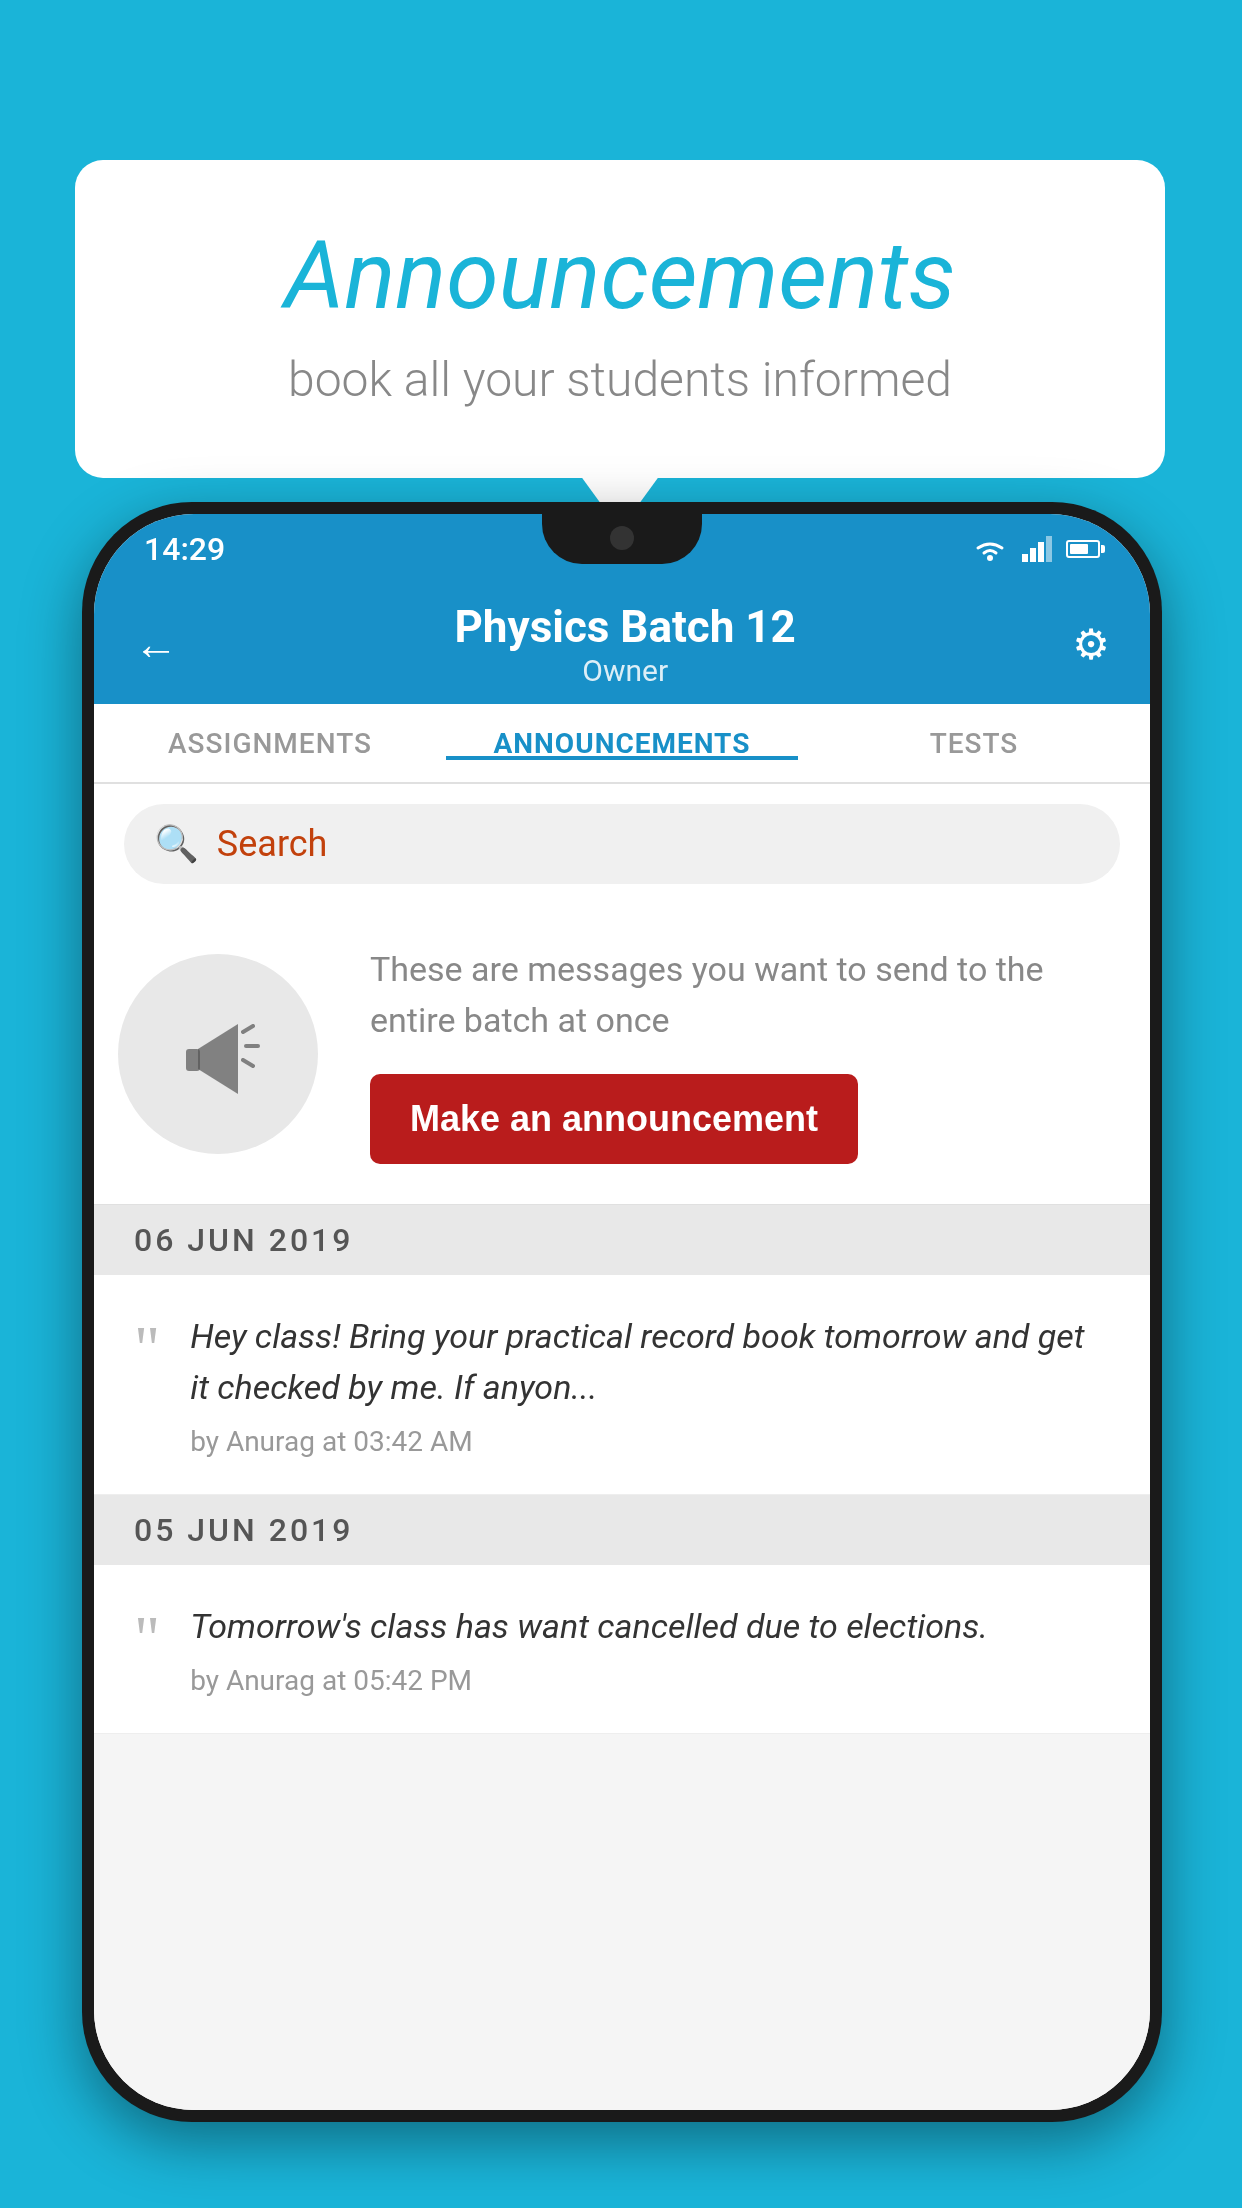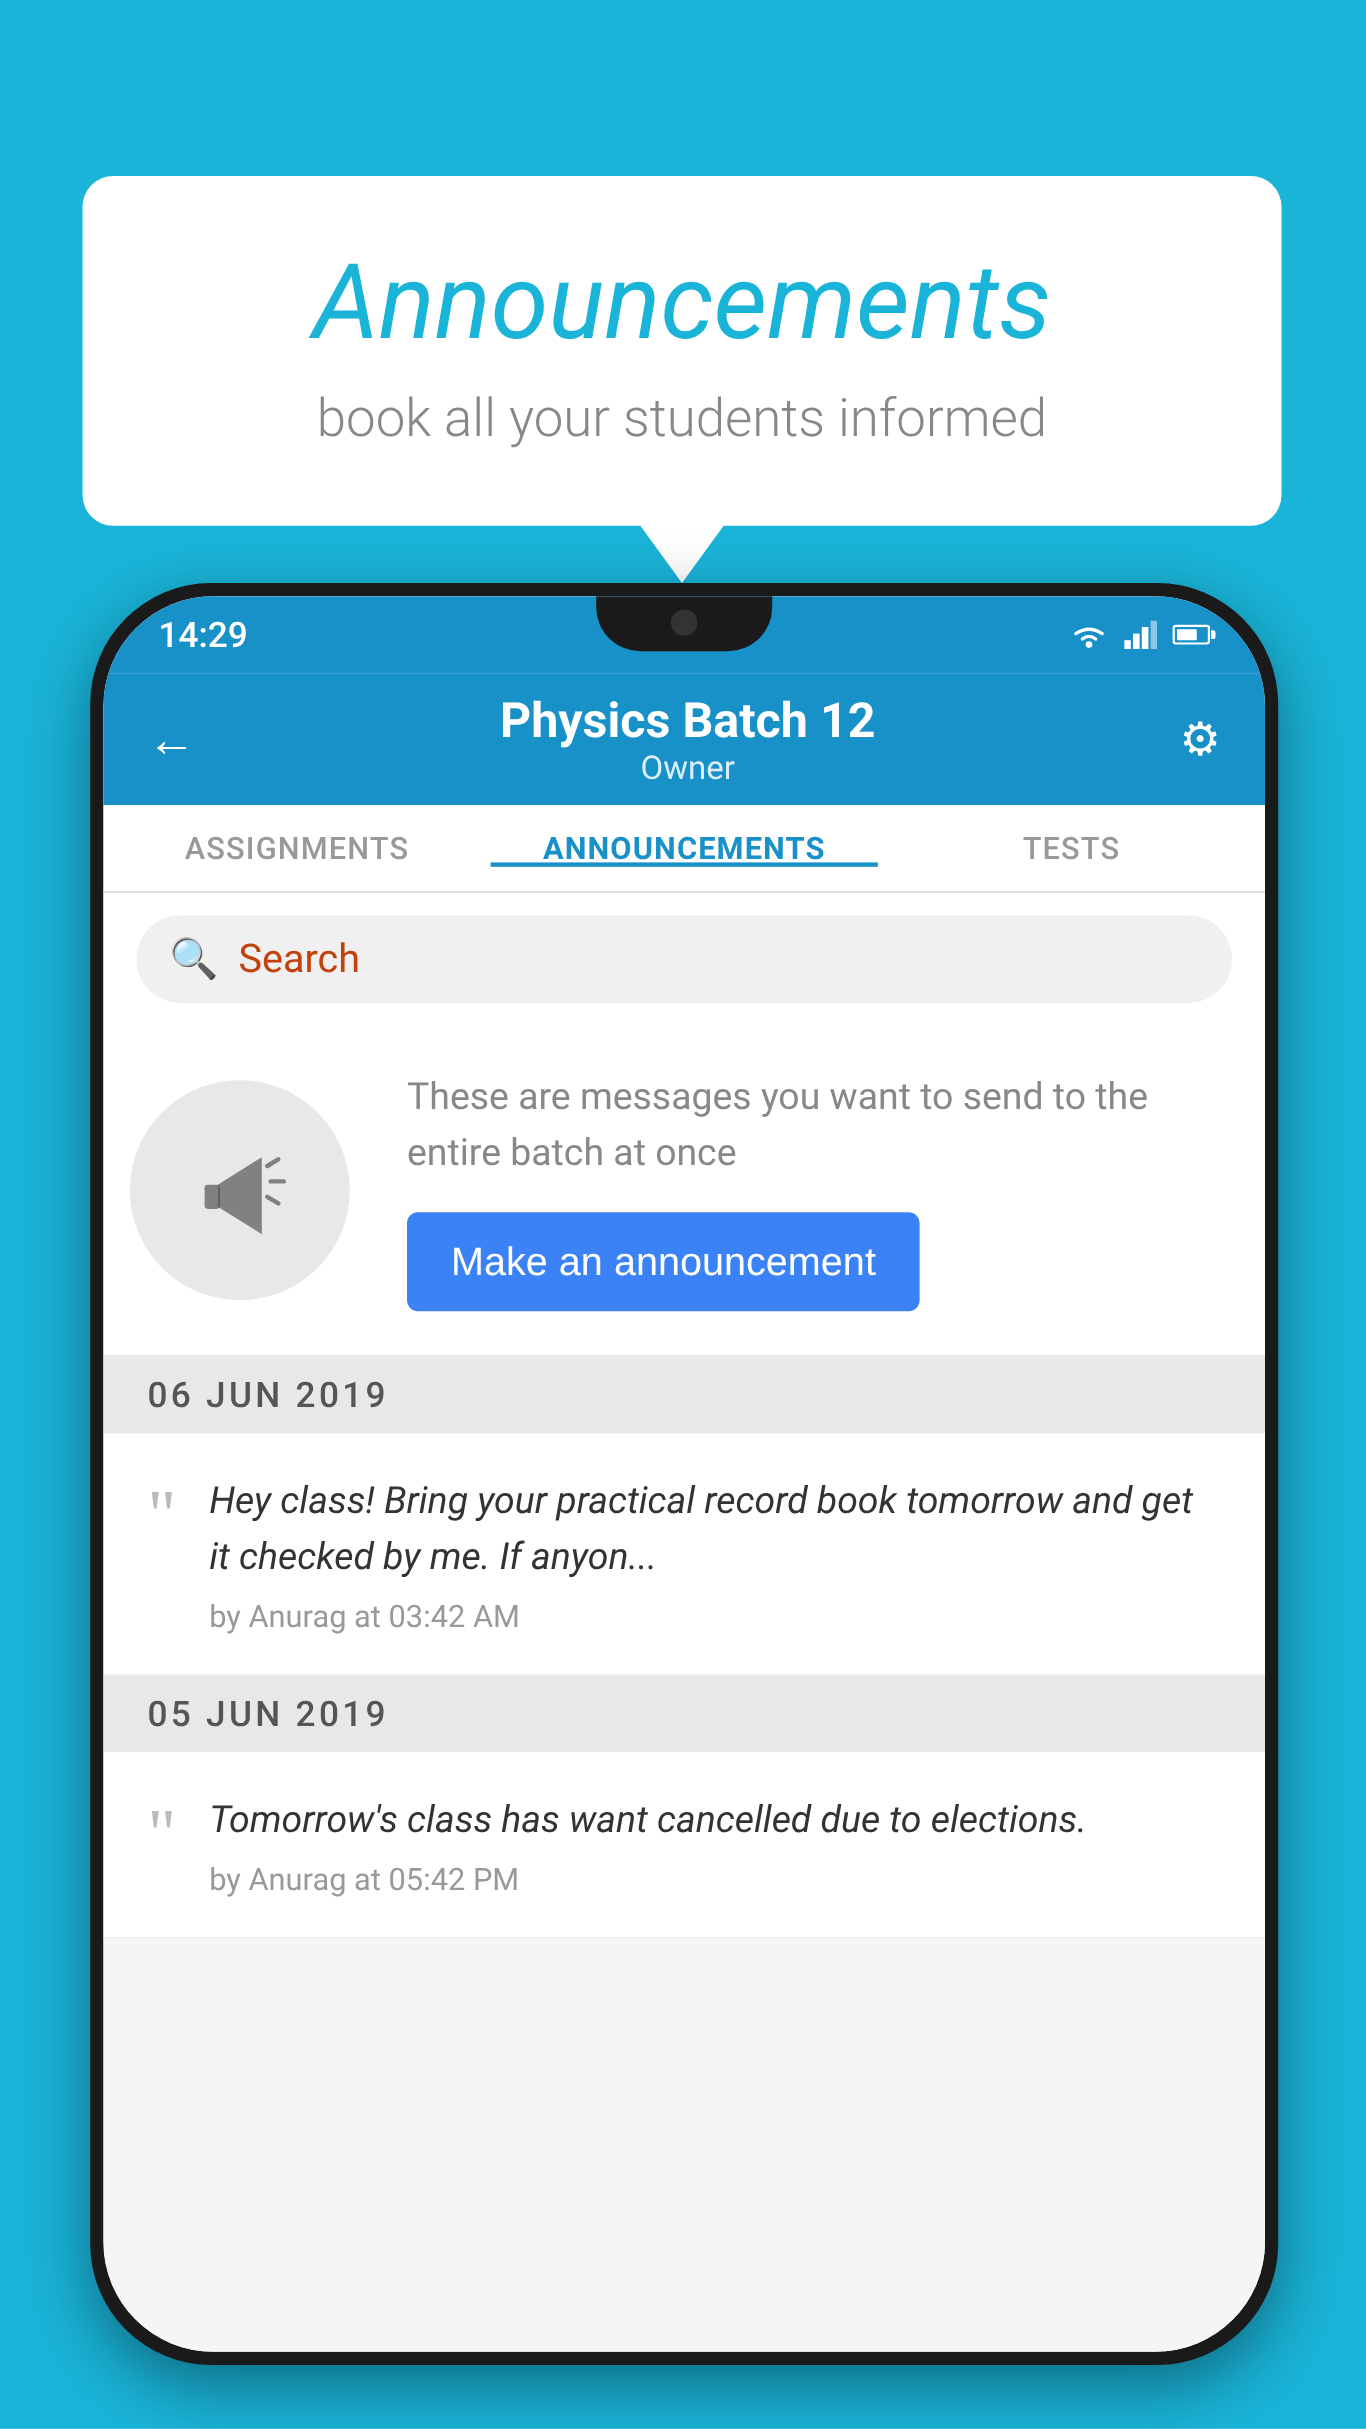--- a/index.html
+++ b/index.html
@@ -52,21 +52,21 @@
 
     .speech-bubble-subtitle {
       color: #888;
       font-size: 48px;
       font-weight: 300;
     }
 
     
     .phone-frame {
       position: absolute;
-      top: 530px;
+      top: 502px;
       left: 82px;
       width: 1080px;
       height: 1620px;
       background: #1a1a1a;
       border-radius: 110px;
       padding: 12px;
       box-shadow: 0 20px 60px rgba(0,0,0,0.4);
     }
 
     .phone-inner {
@@ -258,27 +258,27 @@
     }
 
     .promo-text {
       color: #888;
       font-size: 34px;
       line-height: 1.5;
       margin-bottom: 28px;
     }
 
     .promo-button {
-      background: #3b82f6;
+      background: #b91c1c;
       color: white;
       border: none;
       border-radius: 10px;
       padding: 24px 40px;
       font-size: 36px;
-      font-weight: 400;
+      font-weight: 700;
       cursor: pointer;
       display: inline-block;
     }
 
     
     .date-divider {
       background: #e8e8e8;
       padding: 16px 40px;
     }
 

